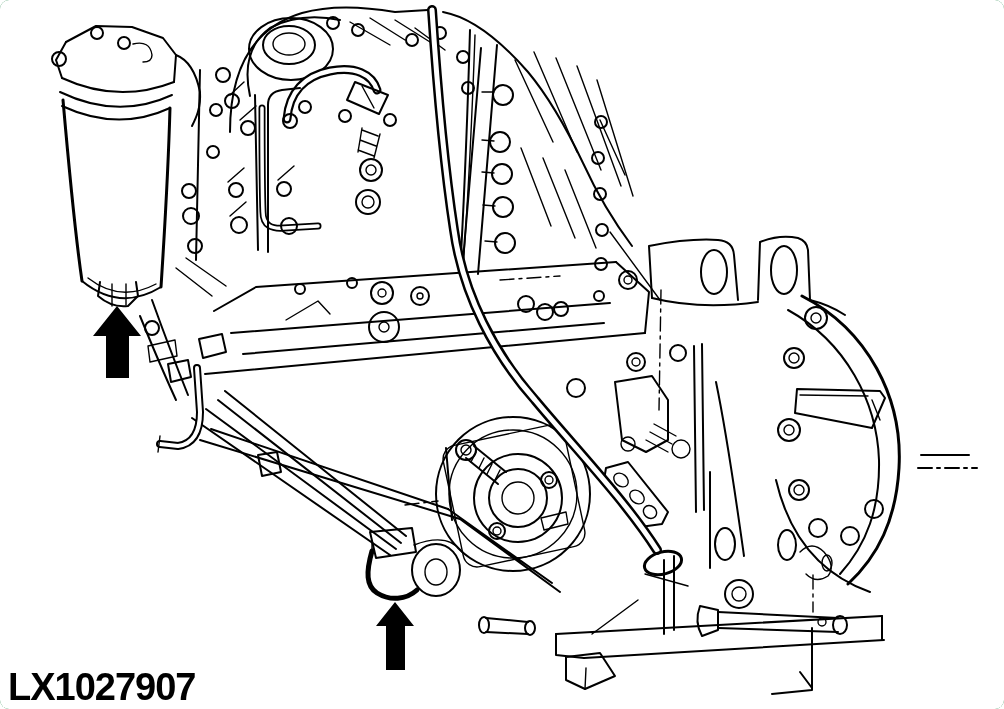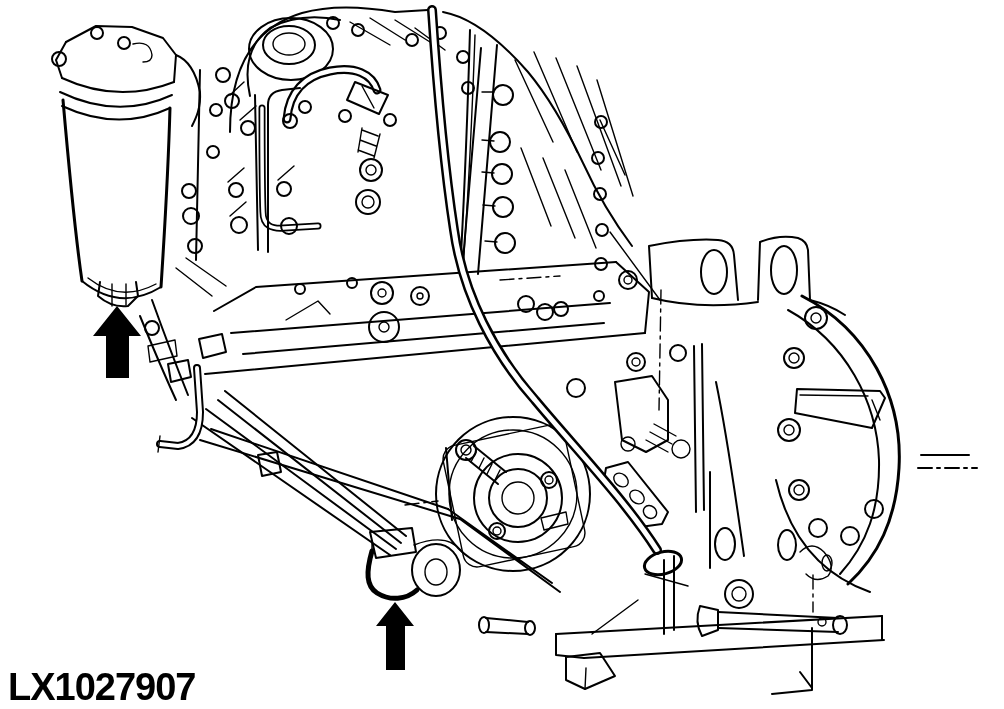--- a/index.html
+++ b/index.html
@@ -1,16 +1,16 @@
 <!DOCTYPE html>
 <html><head>
 <meta charset="utf-8">
 <style>
   html,body{margin:0;padding:0;background:#ffffff;}
-  .page{position:relative;width:1004px;height:709px;background:#15803d;overflow:hidden;}
+  .page{position:relative;width:1004px;height:709px;background:#15803d;overflow:hidden;border-radius:9px;}
   svg{position:absolute;left:0;top:0;}
   .id-label{font-family:"Liberation Sans","DejaVu Sans",sans-serif;font-weight:bold;font-size:38px;fill:#000;letter-spacing:-1px;}
   .ln{stroke:#000;fill:none;stroke-width:2;stroke-linecap:round;stroke-linejoin:round;}
   .thin{stroke-width:1.4;}
   .thick{stroke-width:3;}
   .pipeO{stroke:#000;fill:none;stroke-linecap:round;}
   .pipeI{stroke:#fff;fill:none;stroke-linecap:round;}
   .dd{stroke-dasharray:14,5,3,5;}
   .solidblk{fill:#000;stroke:none;}
 </style>

